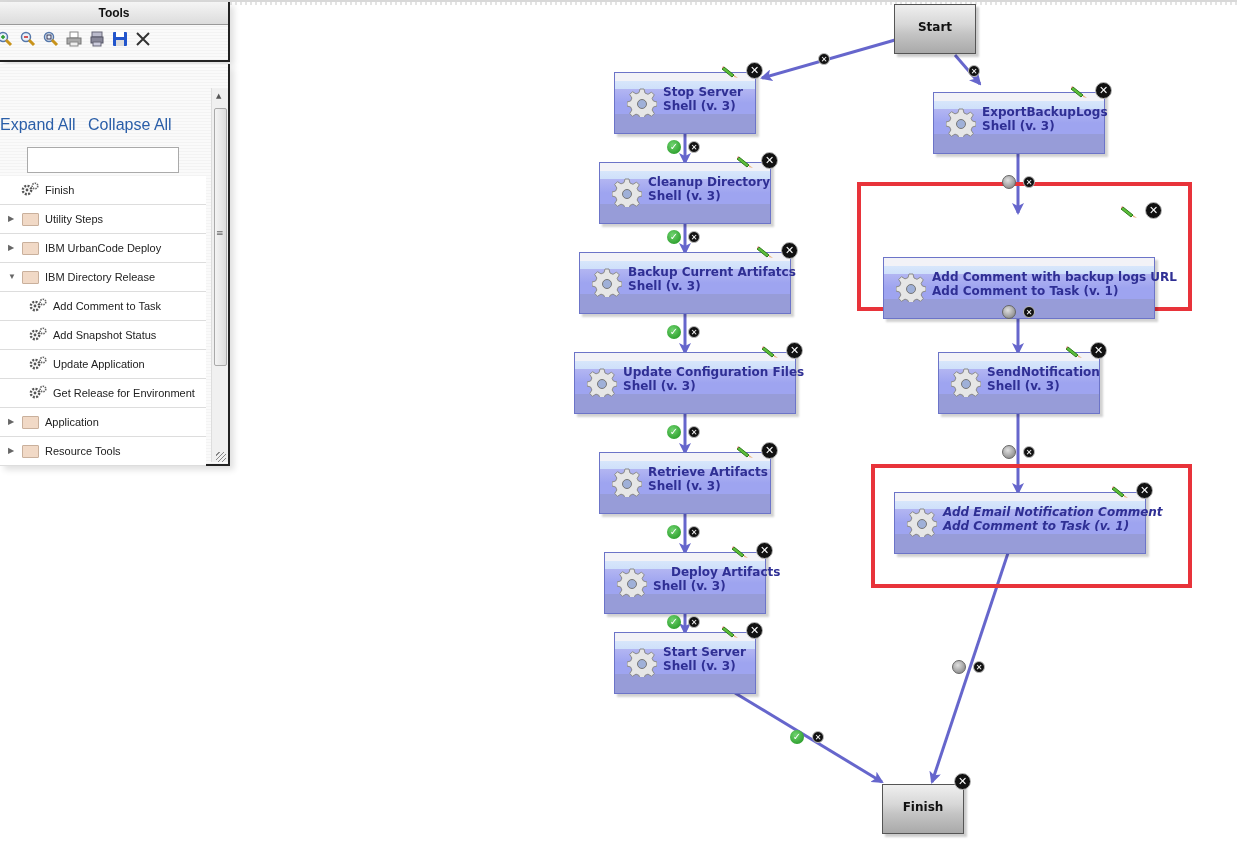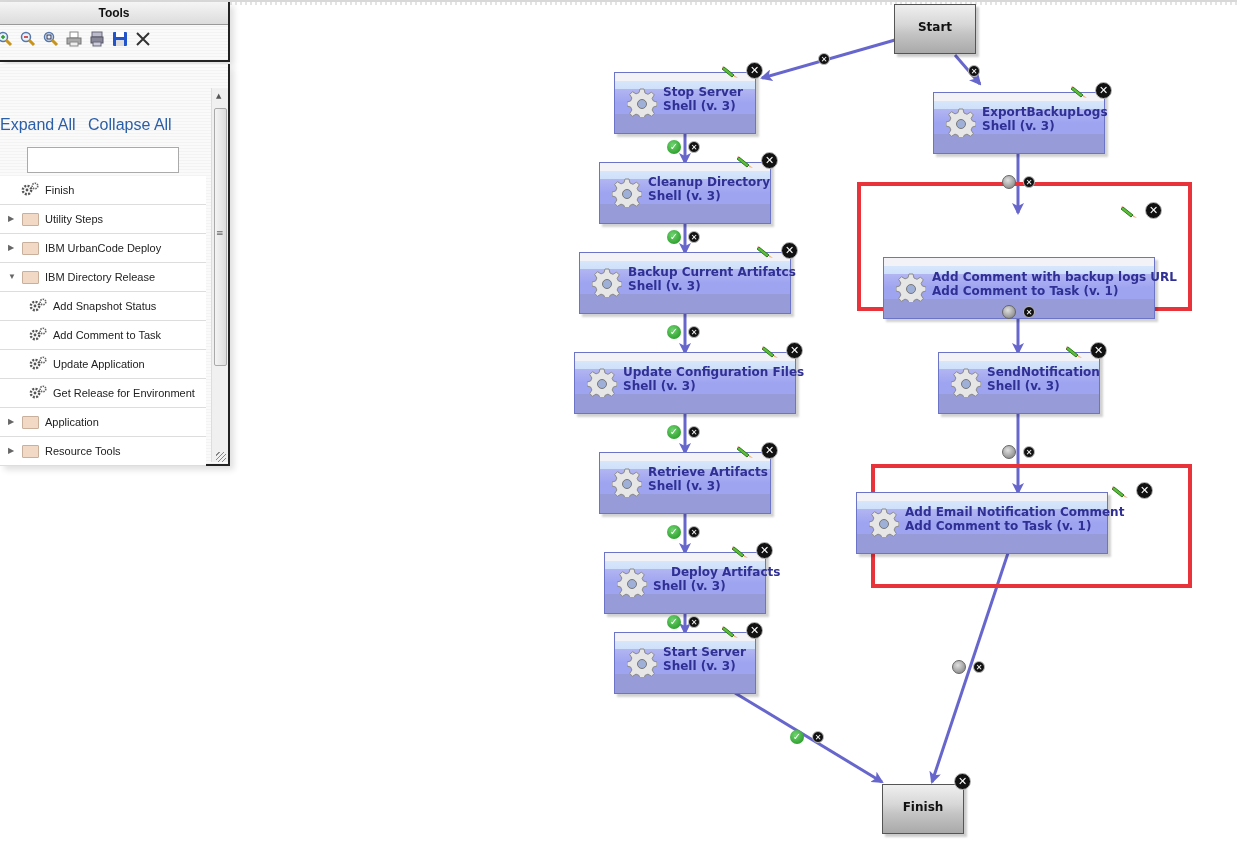--- a/index.html
+++ b/index.html
@@ -236,21 +236,21 @@
         </svg>
         <span class="t1" style="left:48px">SendNotification</span>
         <span class="t2" style="left:48px">Shell (v. 3)</span>
       </div>
       <div class="pencil" style="left: 1066px; top: 344px;"><svg width="18" height="14" viewBox="0 0 18 14">
           <path d="M2 2l10 8-2 2L0 4z" fill="#5cbf3a" stroke="#2e7a1c"></path>
           <path d="M12 10l4 3-4-1z" fill="#e8b07a"></path>
           <path d="M0 4l2-2-1-1z" fill="#d66"></path>
         </svg></div>
       <div class="xbtn" style="left: 1090px; top: 342px;">✕</div>
-      <div class="node" style="left: 856px; top: 492px; width: 250px;">
+      <div class="node" style="left: 894px; top: 492px; width: 250px; font-style: italic;">
         <svg class="gear" viewBox="0 0 30 30">
           <g fill="#e6e6e6" stroke="#8a8a8a" stroke-width="1">
             <path d="M13 2h4l1 4 3 1.3 3.5-2.2 2.8 2.8-2.2 3.5L26.4 14l3.6 1v4l-3.6 1-1.3 3 2.2 3.5-2.8 2.8-3.5-2.2-3 1.3-1 3.6h-4l-1-3.6-3-1.3-3.5 2.2-2.8-2.8 2.2-3.5L3.6 20 0 19v-4l3.6-1 1.3-3-2.2-3.5 2.8-2.8 3.5 2.2 3-1.3z"></path>
           </g>
           <circle cx="15" cy="17" r="4.5" fill="#9fb0d8" stroke="#777"></circle>
         </svg>
         <span class="t1" style="left:48px">Add Email Notification Comment</span>
         <span class="t2" style="left:48px">Add Comment to Task (v. 1)</span>
       </div>
       <div class="pencil" style="left: 1112px; top: 484px;"><svg width="18" height="14" viewBox="0 0 18 14">
@@ -373,29 +373,29 @@
         <span class="arrow">▼</span>
         <span class="folder"></span>
         <span class="lbl" style="left:45px">IBM Directory Release</span>
       </div>
       <div class="row">
         <svg class="gears" style="left:28px" viewBox="0 0 20 14">
           <circle cx="7" cy="8" r="4.2" fill="none" stroke="#555" stroke-width="2.4" stroke-dasharray="2 1.3"></circle>
           <circle cx="7" cy="8" r="1.4" fill="#555"></circle>
           <circle cx="15" cy="4" r="2.8" fill="none" stroke="#666" stroke-width="1.6" stroke-dasharray="1.5 1"></circle>
         </svg>
-        <span class="lbl" style="left:53px">Add Snapshot Status</span>
+        <span class="lbl" style="left:53px">Add Comment to Task</span>
       </div>
       <div class="row">
         <svg class="gears" style="left:28px" viewBox="0 0 20 14">
           <circle cx="7" cy="8" r="4.2" fill="none" stroke="#555" stroke-width="2.4" stroke-dasharray="2 1.3"></circle>
           <circle cx="7" cy="8" r="1.4" fill="#555"></circle>
           <circle cx="15" cy="4" r="2.8" fill="none" stroke="#666" stroke-width="1.6" stroke-dasharray="1.5 1"></circle>
         </svg>
-        <span class="lbl" style="left:53px">Add Comment to Task</span>
+        <span class="lbl" style="left:53px">Add Snapshot Status</span>
       </div>
       <div class="row">
         <svg class="gears" style="left:28px" viewBox="0 0 20 14">
           <circle cx="7" cy="8" r="4.2" fill="none" stroke="#555" stroke-width="2.4" stroke-dasharray="2 1.3"></circle>
           <circle cx="7" cy="8" r="1.4" fill="#555"></circle>
           <circle cx="15" cy="4" r="2.8" fill="none" stroke="#666" stroke-width="1.6" stroke-dasharray="1.5 1"></circle>
         </svg>
         <span class="lbl" style="left:53px">Update Application</span>
       </div>
       <div class="row">

